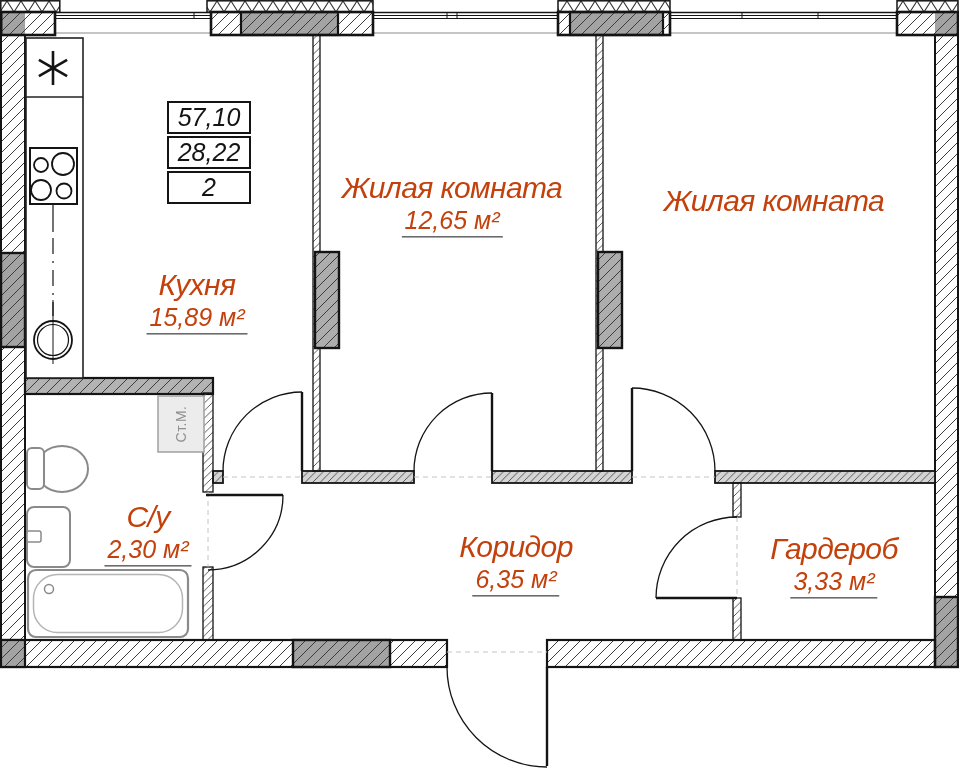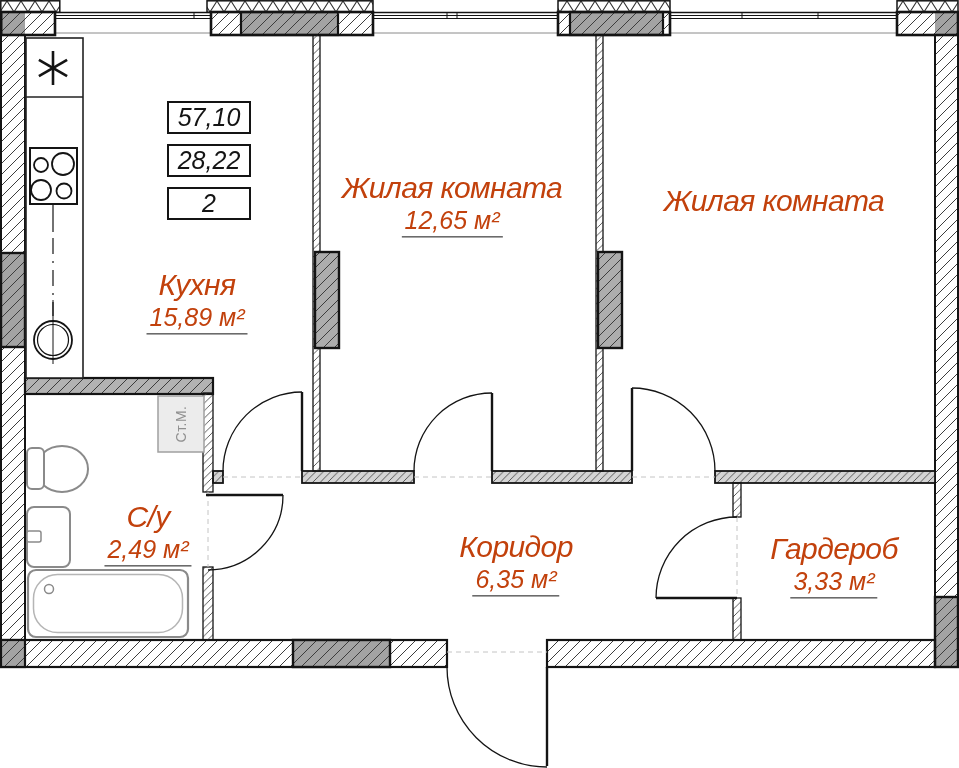--- a/index.html
+++ b/index.html
@@ -6,21 +6,21 @@
   body{font-family:"Liberation Sans", sans-serif;}
   .plan{position:relative;width:959px;height:768px;background:#ffffff;overflow:hidden;}
   .plan svg{position:absolute;left:0;top:0;}
   .room-label{position:absolute;transform:translate(-50%,-50%);text-align:center;
     font-style:italic;color:#c2410c;white-space:nowrap;line-height:1.15;}
   .rname{font-size:30px;font-weight:500;letter-spacing:-0.6px;}
   .rarea{font-size:25px;font-weight:500;}
   .rarea .u{border-bottom:1.7px solid #141414;padding:0 3px 2px;}
   .info-box{position:absolute;left:167px;top:101px;width:84px;}
   .info-cell{box-sizing:border-box;border:2.2px solid #141414;background:#fff;height:33px;
-    margin-bottom:10px;display:flex;align-items:center;justify-content:center;
+    margin-bottom:2px;display:flex;align-items:center;justify-content:center;
     font-style:italic;font-size:25px;font-weight:500;color:#141414;}
   .stm{position:absolute;left:158px;top:396px;width:46px;height:56px;display:flex;
     align-items:center;justify-content:center;}
   .stm span{transform:rotate(-90deg);font-size:14px;color:#8f8f8f;letter-spacing:0.5px;}
 </style>
 </head>
 <body>
 
 <div class="plan">
 
@@ -238,21 +238,21 @@
   <div class="rname">Жилая комната</div>
   <div class="rarea"><span class="u">12,65 м²</span></div>
 </div>
 
 <div class="room-label" style="left:774px;top:201px;">
   <div class="rname">Жилая комната</div>
 </div>
 
 <div class="room-label" style="left:148px;top:532px;">
   <div class="rname">С/у</div>
-  <div class="rarea"><span class="u">2,49 м²</span></div>
+  <div class="rarea"><span class="u">2,30 м²</span></div>
 </div>
 
 <div class="room-label" style="left:516px;top:562px;text-align:center;">
   <div class="rname">Коридор</div>
   <div class="rarea"><span class="u">6,35 м²</span></div>
 </div>
 
 <div class="room-label" style="left:834px;top:564px;">
   <div class="rname">Гардероб</div>
   <div class="rarea"><span class="u">3,33 м²</span></div>

